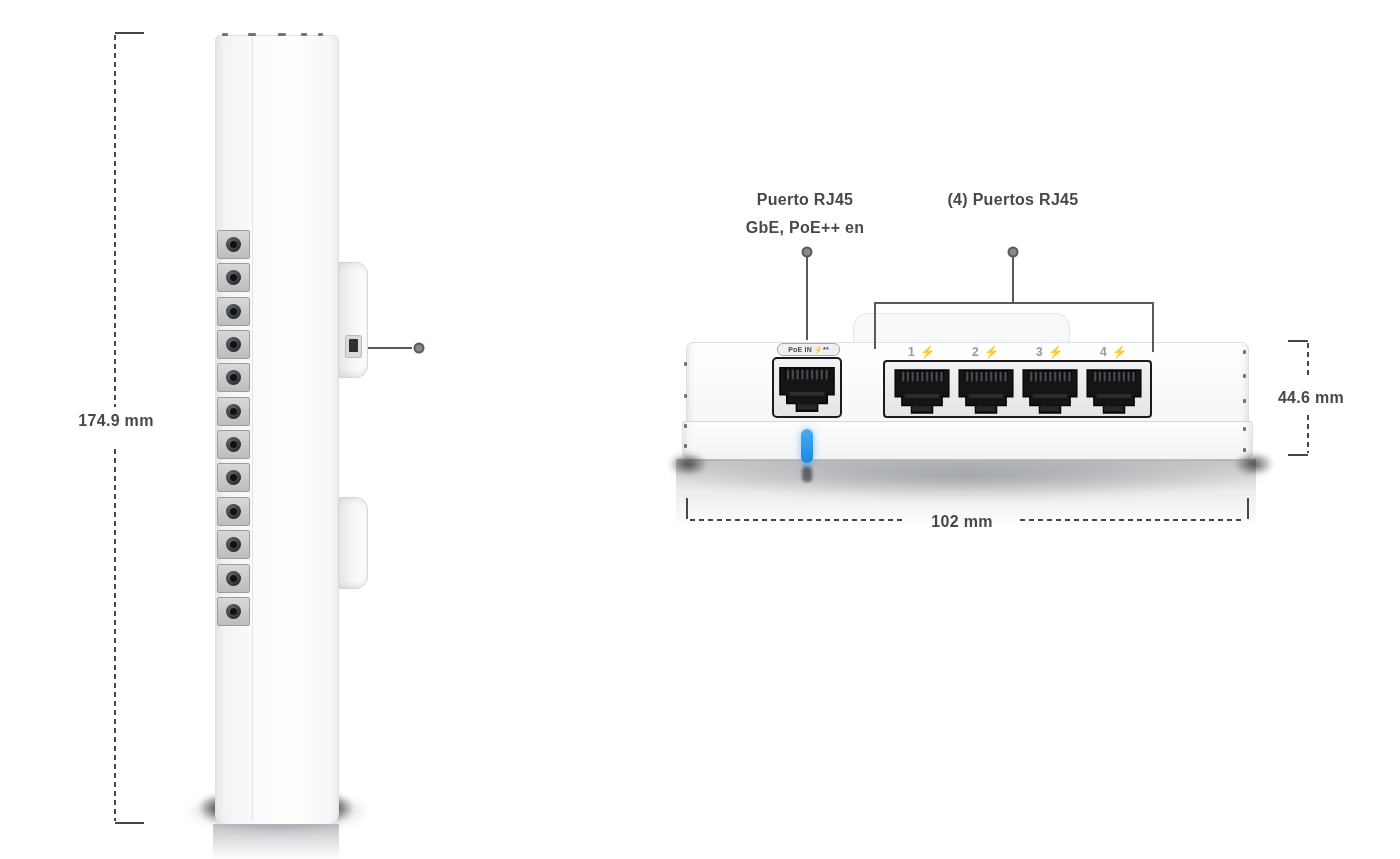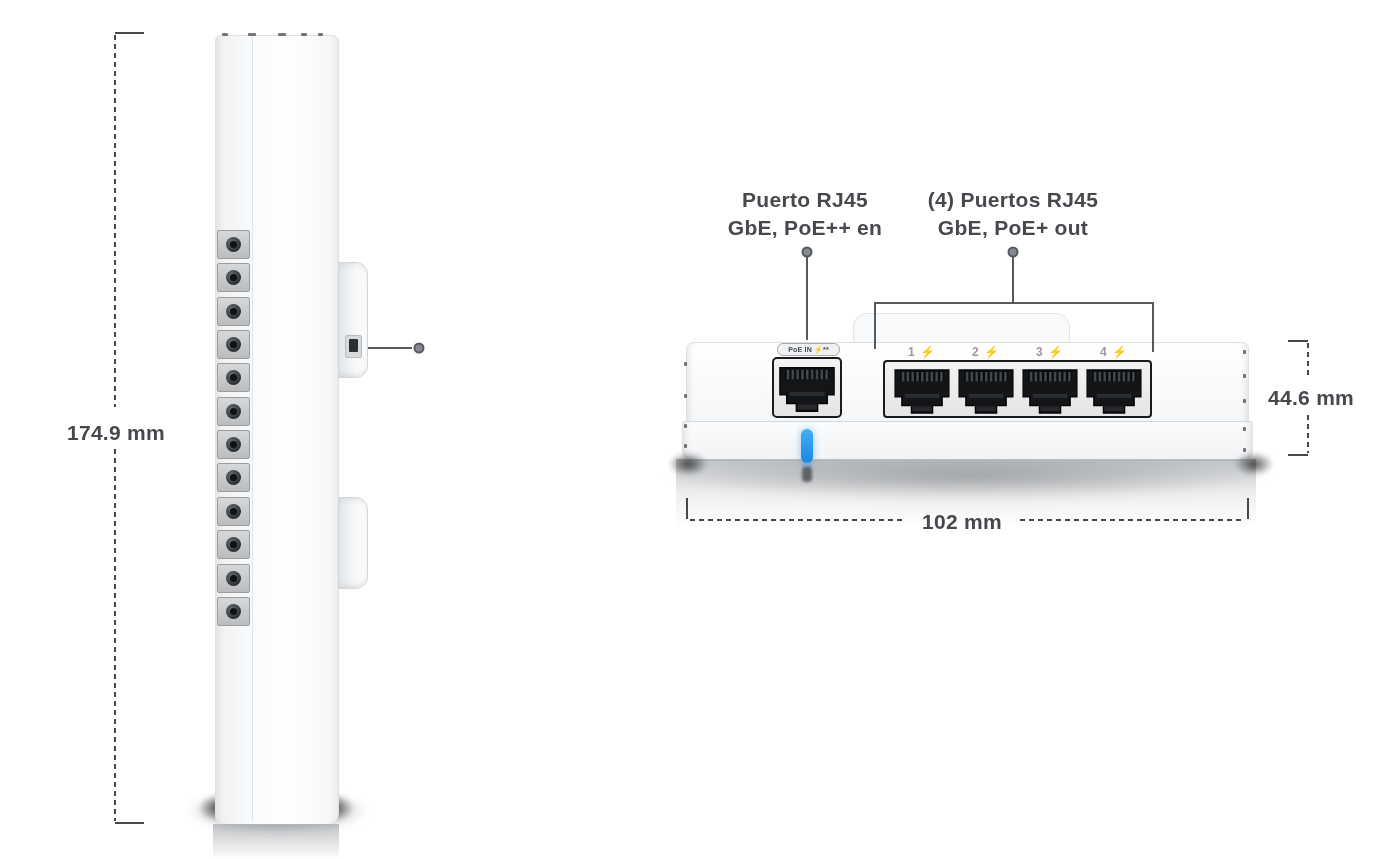--- a/index.html
+++ b/index.html
@@ -1,20 +1,20 @@
 <!DOCTYPE html>
 <html><head>
 <meta charset="utf-8">
 <style>
   html,body{margin:0;padding:0;background:#ffffff;}
   .canvas{position:relative;width:1400px;height:859px;background:#ffffff;overflow:hidden;
           font-family:"Liberation Sans",sans-serif;}
 
   
-  .label{position:absolute;color:#45484d;font-size:21px;font-weight:600;letter-spacing:.3px;line-height:29px;}
+  .label{position:absolute;color:#45484d;font-size:16px;font-weight:600;letter-spacing:.3px;line-height:29px;}
   .label.center{text-align:center;}
   .port-num{position:absolute;width:60px;text-align:center;font-size:12px;font-weight:600;
             color:#97999e;letter-spacing:1px;}
   .poe-pill{position:absolute;left:777px;top:343px;width:61px;height:11px;border:1px solid #a6a9ad;
             border-radius:6px;background:#eef0f2;color:#46494d;font-size:7px;font-weight:700;
             line-height:11px;text-align:center;letter-spacing:.2px;overflow:hidden;}
 
   
   .sv-body{position:absolute;left:215px;top:35px;width:122px;height:788px;
            background:linear-gradient(90deg,#eef0f2 0%,#f8fafb 28%,#ffffff 60%,#f3f5f7 100%);
@@ -209,30 +209,29 @@
       <circle cx="807" cy="252" r="4.5" fill="#85888d"></circle>
       <path d="M807,257 V340"></path>
     </g>
     <g stroke="#56595e" stroke-width="2" fill="none">
       <circle cx="1013" cy="252" r="4.5" fill="#85888d"></circle>
       <path d="M1013,257 V302"></path>
       <path d="M875,349 V303 H1153 V352"></path>
     </g>
   </svg>
 
-  <div class="label center" style="left:16px;top:418px;width:200px;text-align:center;">174.9 mm</div>
+  <div class="label center" style="left:16px;top:406px;width:200px;text-align:center;">174.9 mm</div>
 
 
   <div class="label center" style="left:695px;top:186px;width:220px;line-height:28px;">
     <div>Puerto RJ45</div>
     <div>GbE, PoE++ en</div>
   </div>
 
   <div class="label center" style="left:903px;top:186px;width:220px;line-height:28px;">
     <div>(4) Puertos RJ45</div>
-    <div>GbE, PoE+ out</div>
   </div>
 
   <div class="label center" style="left:882px;top:507px;width:160px;">102 mm</div>
 
   <div class="label center" style="left:1231px;top:383px;width:160px;">44.6 mm</div>
 
 </div>
 
 </body></html>

